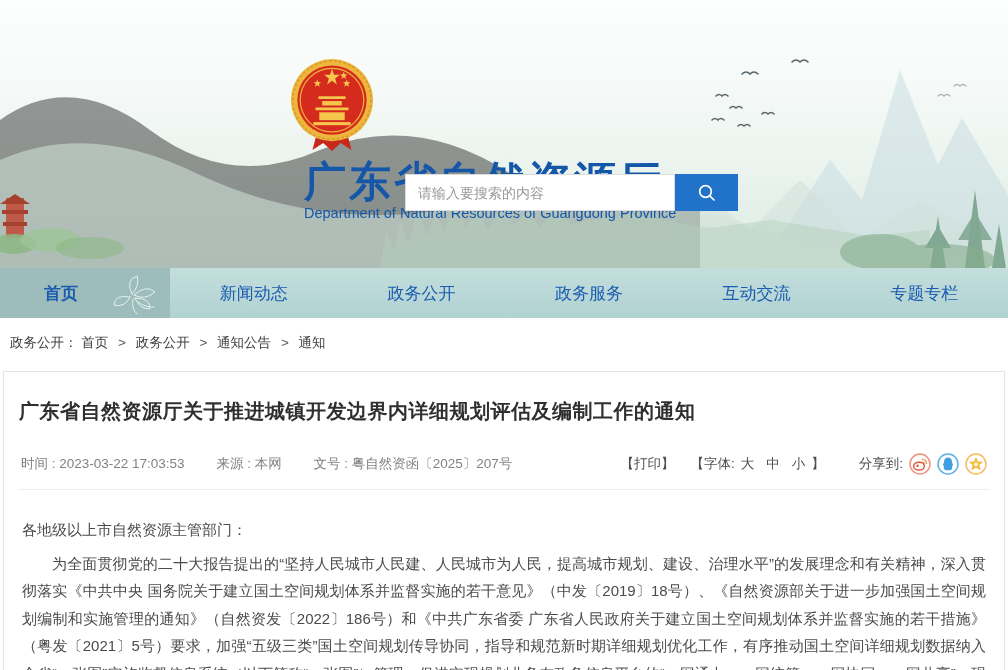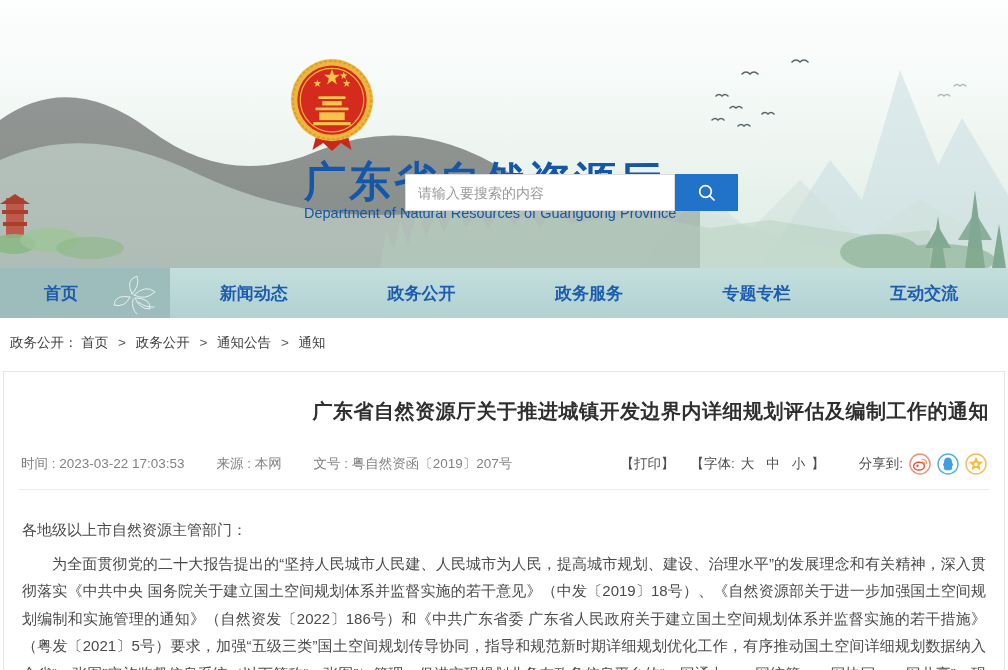--- a/index.html
+++ b/index.html
@@ -25,32 +25,32 @@
     align-items:center; justify-content:center; cursor:pointer; }
 
   
   .navbar { display:flex; width:1008px; height:50px;
     background:linear-gradient(180deg,#c3dedd 0%,#b0d2d1 100%); }
   .nav-home { position:relative; width:170px; height:50px; background:#9dbdbc;
     display:flex; align-items:center; justify-content:center; cursor:pointer; }
   .nav-home .flower { position:absolute; right:4px; top:4px; }
   .nav-rest { flex:1; display:flex; }
   .nav-item { flex:1; display:flex; align-items:center; justify-content:center;
-    font-size:17px; font-weight:bold; color:#1b5cb0; cursor:pointer; }
+    font-size:17px; font-weight:normal; color:#1b5cb0; cursor:pointer; }
   .nav-home-label { font-size:17px; font-weight:bold; color:#1b5cb0; margin-right:48px; }
 
   
   .breadcrumb { padding:16px 10px 13px 10px; font-size:13.5px; color:#3f3f3f; background:#fff; }
   .breadcrumb a { color:#3f3f3f; text-decoration:none; cursor:pointer; }
   .breadcrumb .sep { margin:0 6px; color:#5a5a5a; }
 
   
   .panel { margin:6px 3px 0 3px; background:#fff; border:1px solid #e5e5e5;
     padding:26px 15px 0 15px; height:600px; }
-  .article-title { text-align:right; font-size:20px; font-weight:bold; color:#2f2f2f;
+  .article-title { text-align:left; font-size:20px; font-weight:bold; color:#2f2f2f;
     letter-spacing:0.5px; }
   .meta-row { display:flex; justify-content:space-between; align-items:center;
     margin-top:28px; padding:0 2px 14px 2px; border-bottom:1px solid #ececec;
     font-size:13.5px; color:#828282; }
   .meta-left span.group { margin-right:28px; }
   .meta-right { display:flex; align-items:center; color:#4f4f4f; }
   .meta-right .ctl { cursor:pointer; }
   .meta-right .fontctl { margin-left:16px; }
   .meta-right .fsize { margin:0 6px; cursor:pointer; }
   .share-label { margin-left:34px; }
@@ -161,22 +161,22 @@
           <path d="M27 26 q4 11 15 11 q1 -11 -15 -11"></path>
           <path d="M25 27 q-2 10 4 15"></path>
           <path d="M30 30 q8 6 16 5"></path>
         </g>
       </svg>
     </div>
     <div class="nav-rest">
       <div class="nav-item">新闻动态</div>
       <div class="nav-item">政务公开</div>
       <div class="nav-item">政务服务</div>
+      <div class="nav-item">互动交流</div>
       <div class="nav-item">专题专栏</div>
-      <div class="nav-item">互动交流</div>
     </div>
   </nav>
 
   <div class="breadcrumb">
     <span>政务公开：</span>
     <a>首页</a>
     <span class="sep">&gt;</span>
     <a>政务公开</a>
     <span class="sep">&gt;</span>
     <a>通知公告</a>
@@ -184,21 +184,21 @@
     <span>通知</span>
   </div>
 
   <div class="panel">
     <h2 class="article-title">广东省自然资源厅关于推进城镇开发边界内详细规划评估及编制工作的通知</h2>
 
     <div class="meta-row">
       <div class="meta-left">
         <span class="group"><span>时间 : </span><span>2023-03-22 17:03:53</span></span>
         <span class="group"><span>来源 : </span><span>本网</span></span>
-        <span class="group"><span>文号 : </span><span>粤自然资函〔2019〕207号</span></span>
+        <span class="group"><span>文号 : </span><span>粤自然资函〔2025〕207号</span></span>
       </div>
       <div class="meta-right">
         <span class="ctl">【打印】</span>
         <span class="fontctl"><span>【字体:</span><span class="fsize">大</span><span class="fsize">中</span><span class="fsize">小</span><span>】</span></span>
         <span class="share-label">分享到:</span>
         <svg class="share-ico" viewBox="0 0 22 22">
           <circle cx="11" cy="11" r="10" fill="#fff" stroke="#f0927e" stroke-width="1.5"></circle>
           <ellipse cx="10" cy="13.2" rx="5.4" ry="3.9" fill="none" stroke="#e0533c" stroke-width="1.5"></ellipse>
           <circle cx="8.6" cy="12.8" r="1.2" fill="#e0533c"></circle>
           <path d="M13 6.2 q4.2 0.2 4.6 4.2" fill="none" stroke="#f0a060" stroke-width="1.3" stroke-linecap="round"></path>

